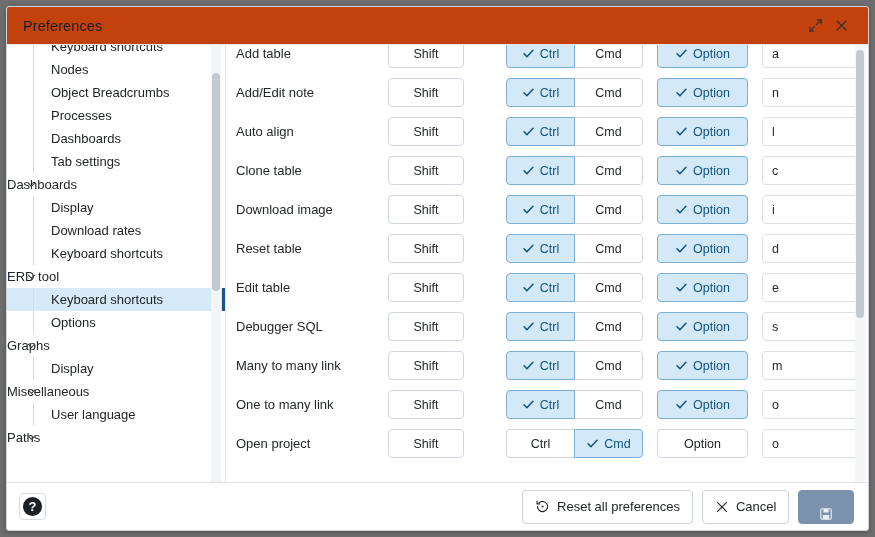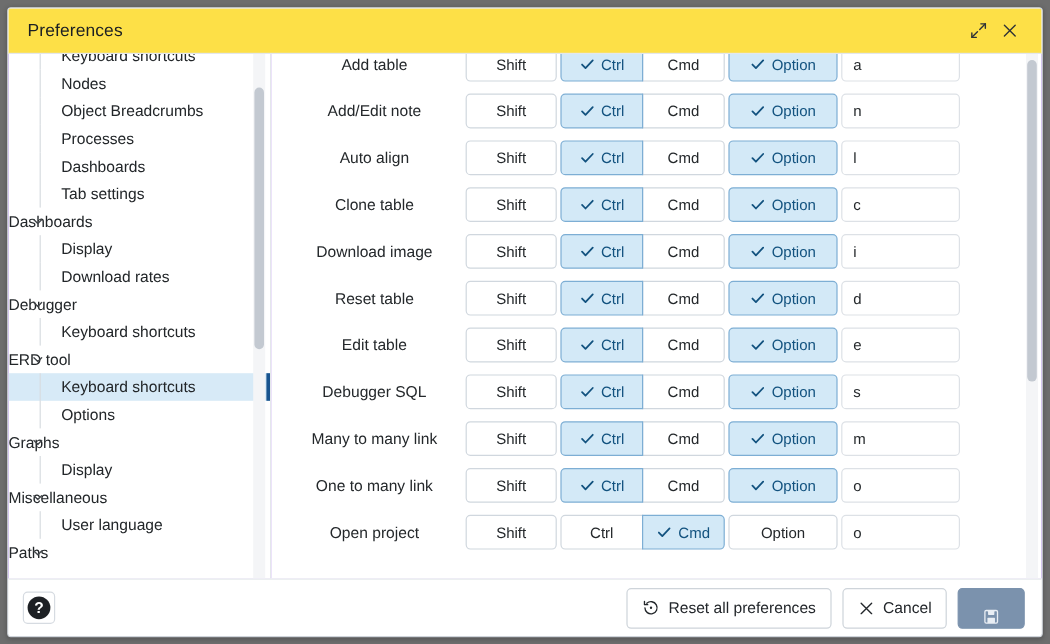--- a/index.html
+++ b/index.html
@@ -19,21 +19,21 @@
     display: flex;
     flex-direction: column;
     overflow: hidden;
     box-shadow: 0 1px 4px rgba(0,0,0,.25);
   }
 
   
   #titlebar {
     height: 38px;
     flex: 0 0 38px;
-    background: #fde047;
+    background: #c2410c;
     border-bottom: 1px solid #e4e7eb;
     display: flex;
     align-items: center;
     padding: 0 14px 0 16px;
   }
   #title {
     font-size: 14.5px;
     color: #1b1f23;
     letter-spacing: .1px;
   }
@@ -44,22 +44,21 @@
     color: #2f3337;
     cursor: pointer;
     border-radius: 3px;
   }
 
   
   #body {
     flex: 1 1 auto;
     display: flex;
     min-height: 0;
-    background: #6d28d9;
-    text-align: center;
+    background: #15803d;
   }
 
   
   #sidebar {
     width: 219px;
     flex: 0 0 219px;
     position: relative;
     background: #fff;
     border-right: 1px solid #e4e7eb;
     overflow: hidden;
@@ -141,21 +140,21 @@
     display: flex;
     align-items: center;
   }
   .row-label {
     width: 152px;
     flex: 0 0 152px;
     font-size: 13px;
     color: #24282b;
     white-space: nowrap;
   }
-  .ctrls { display: flex; align-items: center; gap: 3px; }
+  .ctrls { display: flex; align-items: center; gap: 14px; }
 
   .kbtn {
     height: 29px;
     border: 1px solid #d0d7de;
     background: #fff;
     border-radius: 4px;
     font-family: "Liberation Sans", sans-serif;
     font-size: 12.5px;
     color: #24282b;
     display: flex;
@@ -167,21 +166,21 @@
   }
   .kbtn.w-shift { width: 76px; }
   .kbtn.w-opt   { width: 91px; }
 
   .kgroup {
     display: flex;
     height: 29px;
     border-radius: 4px;
   }
   .kgroup .kbtn { border-radius: 0; width: 69px; }
-  .kgroup .kbtn:first-child { border-radius: 4px 0 0 4px; }
+  .kgroup .kbtn:first-child { border-radius: 4px 0 0 4px; margin-left: 28px; }
   .kgroup .kbtn:last-child  { border-radius: 0 4px 4px 0; margin-left: -1px; }
 
   .kbtn.checked {
     background: #d3e9f7;
     border-color: #7daed4;
     color: #12527f;
     position: relative;
     z-index: 2;
   }
   .chk {
@@ -328,28 +327,20 @@
               </svg>
             </span>
             <span>Dashboards</span>
           </div>
           <div class="node child">
             <span>Display</span>
           </div>
           <div class="node child">
             <span>Download rates</span>
           </div>
-          <div class="node parent">
-            <span class="chev">
-              <svg width="11" height="11" viewBox="0 0 12 12" fill="none" stroke="currentColor" stroke-width="1.25" stroke-linecap="round" stroke-linejoin="round">
-                <path d="M2.5 4.5L6 8l3.5-3.5"></path>
-              </svg>
-            </span>
-            <span>Debugger</span>
-          </div>
           <div class="node child">
             <span>Keyboard shortcuts</span>
           </div>
           <div class="node parent">
             <span class="chev">
               <svg width="11" height="11" viewBox="0 0 12 12" fill="none" stroke="currentColor" stroke-width="1.25" stroke-linecap="round" stroke-linejoin="round">
                 <path d="M2.5 4.5L6 8l3.5-3.5"></path>
               </svg>
             </span>
             <span>ERD tool</span>

